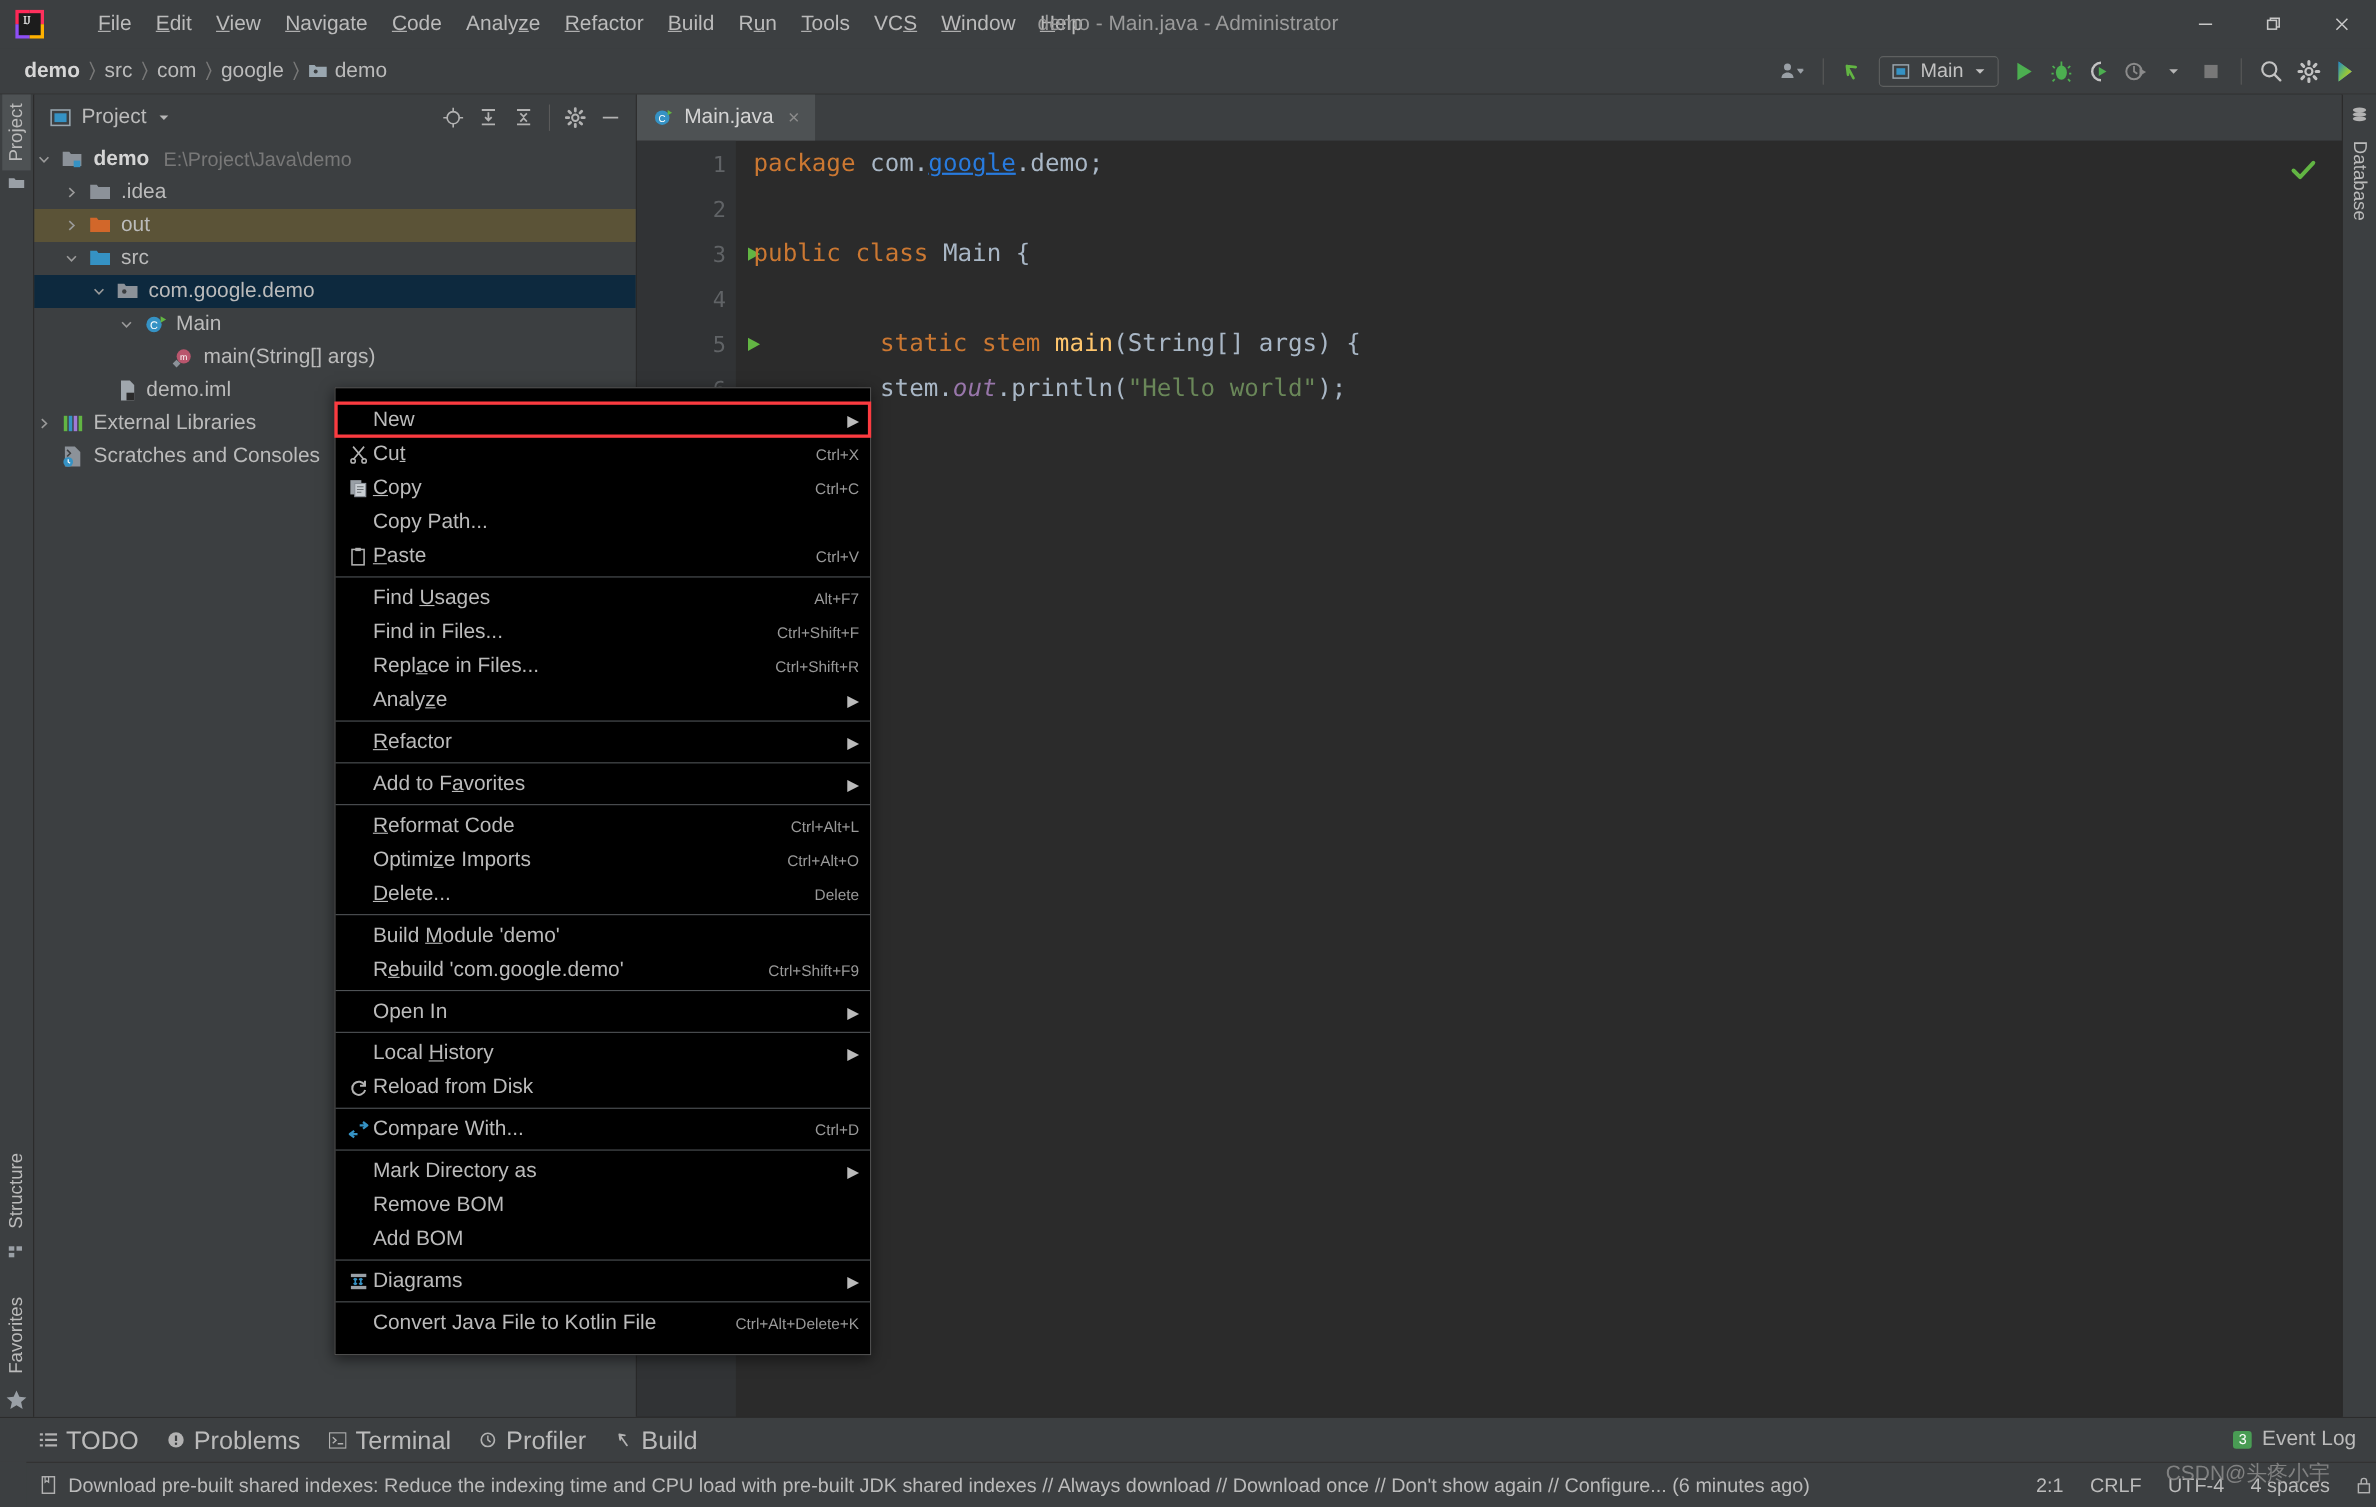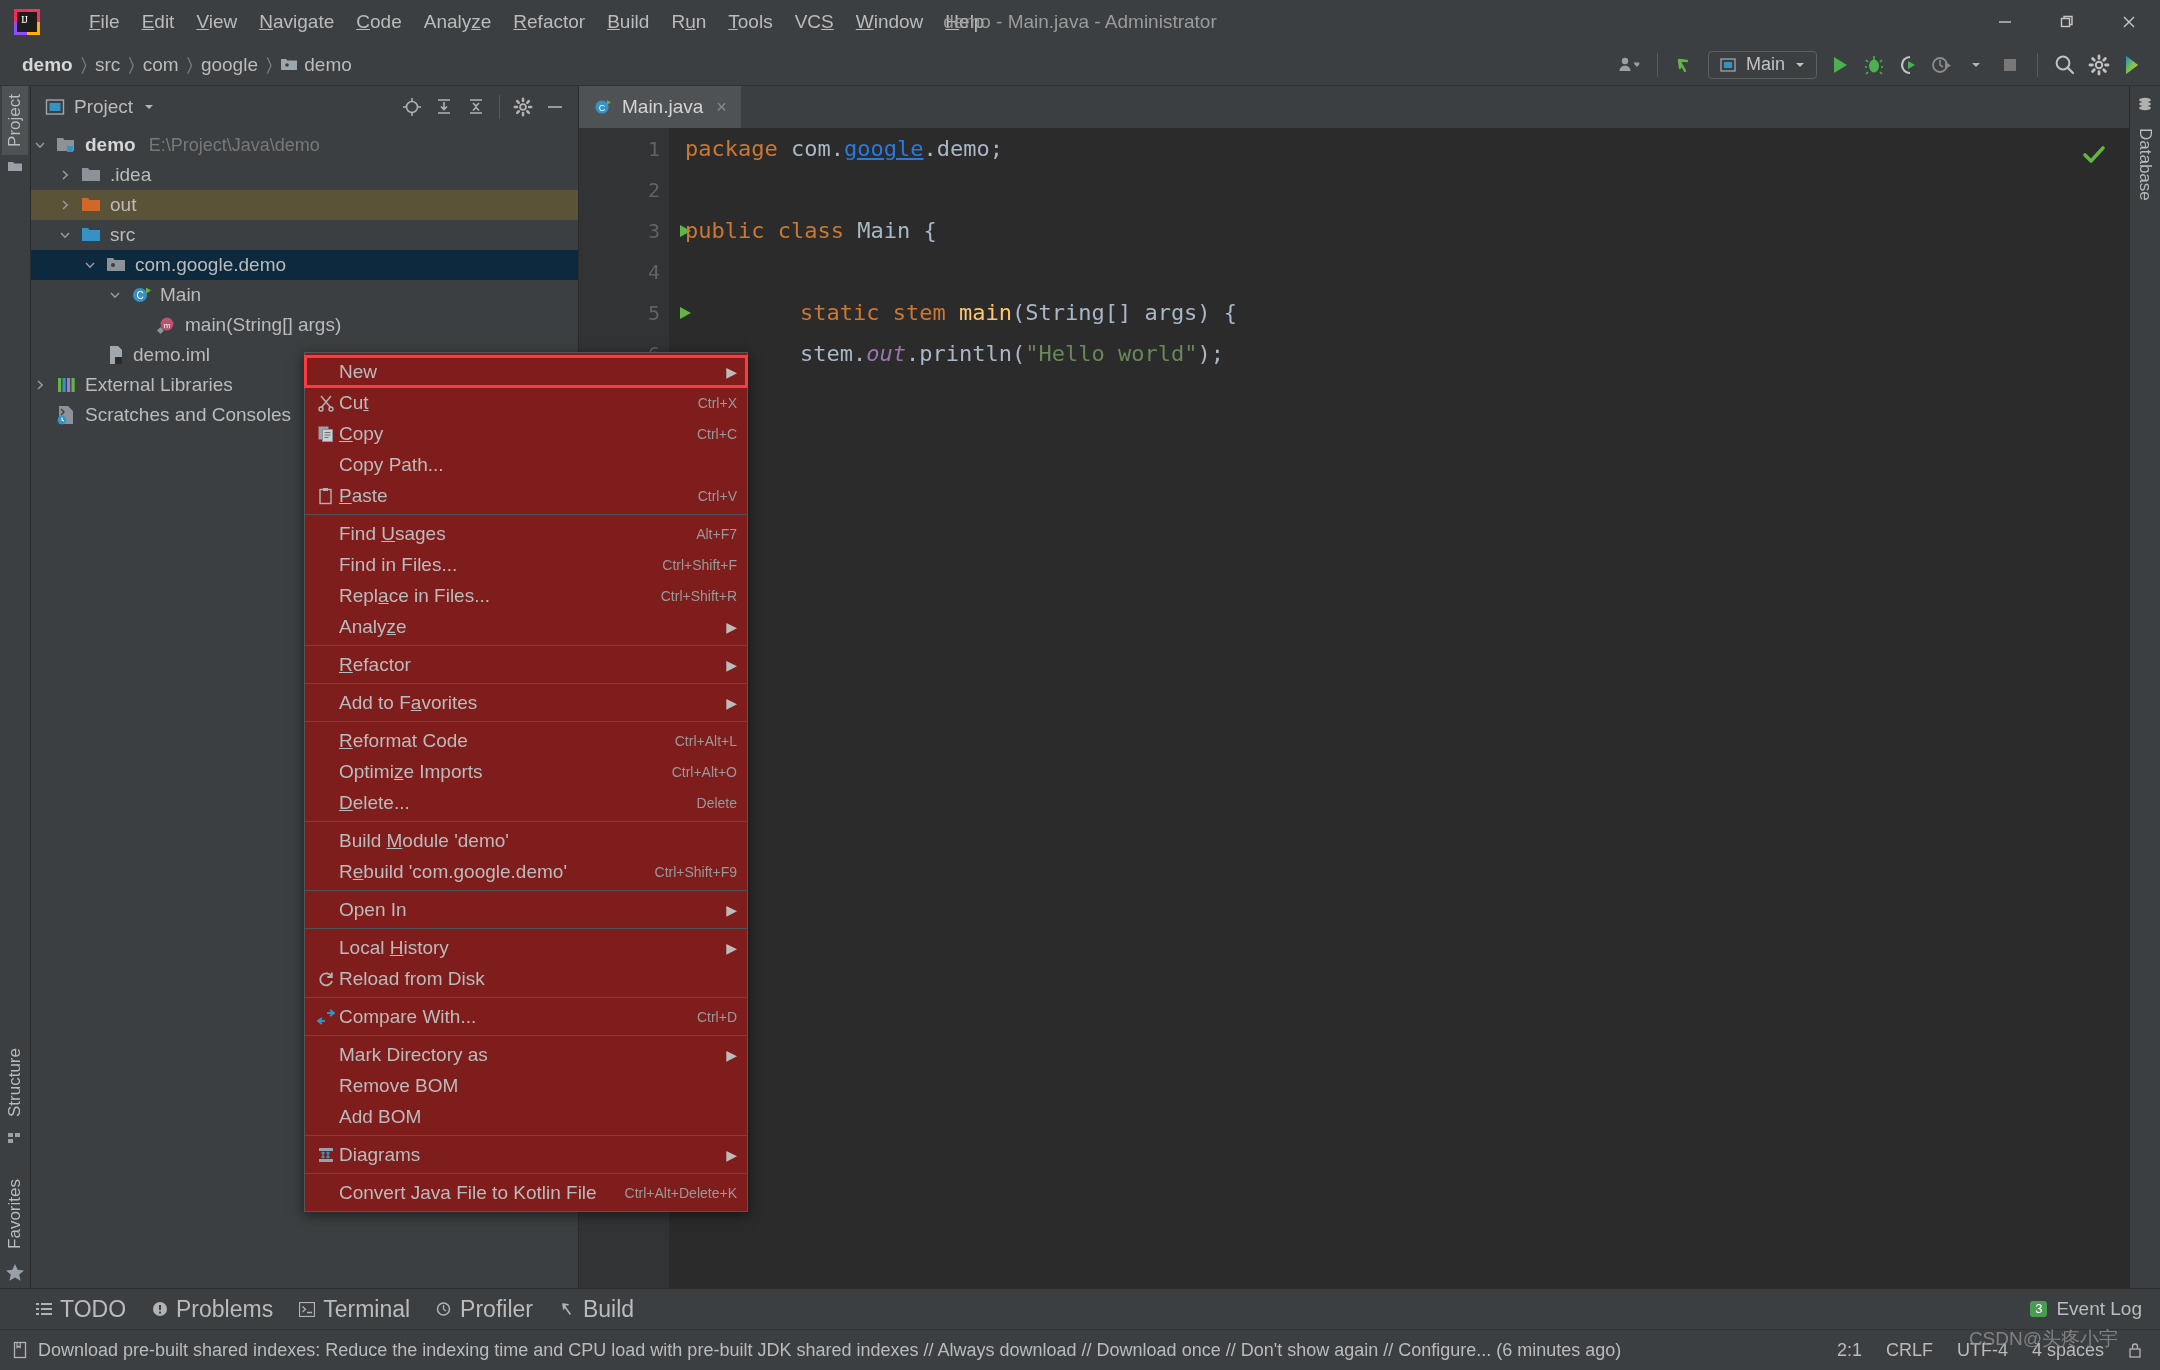--- a/index.html
+++ b/index.html
@@ -92,41 +92,41 @@
   .kw{color:#cc7832;}
   .pl{color:#a9b7c6;}
   .cls{color:#a9b7c6;}
   .mth{color:#ffc66d;}
   .str{color:#6a8759;}
   .fld{color:#9876aa;font-style:italic;}
   .lnk{color:#287bde;text-decoration:underline;}
   .checkmark{position:absolute;right:22px;top:14px;color:#62b543;font-size:24px;}
 
   
-  .ctxmenu{position:absolute;left:304px;top:266px;width:444px;background:#7f1d1d;
+  .ctxmenu{position:absolute;left:304px;top:266px;width:488px;background:#000000;
            border:1px solid #565656;box-shadow:0 3px 12px rgba(0,0,0,.55);z-index:50;
-           padding:3px 0;box-sizing:border-box;}
+           padding:13px 0;box-sizing:border-box;}
   .mrow{height:31px;display:flex;align-items:center;padding:0 10px 0 8px;color:#bbbbbb;font-size:19px;
         position:relative;box-sizing:border-box;}
   .mrow .ic{width:26px;flex:0 0 26px;display:flex;align-items:center;justify-content:center;}
   .mrow .lbl{flex:1;white-space:nowrap;}
   .mrow .lbl u{text-decoration:underline;}
   .mrow .acc{color:#999999;font-size:14px;margin-left:16px;white-space:nowrap;}
   .mrow .sub{color:#bbbbbb;font-size:14px;margin-left:14px;}
   .msep{height:1px;background:#4f5356;margin:3px 0;}
   .mrow.highlight{outline:3px solid #fb3b40;outline-offset:-2px;}
 
   
   .bottombar{height:40px;flex:0 0 40px;background:#3c3f41;border-top:1px solid #2b2b2b;
              display:flex;align-items:center;padding-left:36px;}
   .bbi{display:flex;align-items:center;gap:8px;color:#bbbbbb;font-size:23px;margin-right:26px;}
   .bb-right{margin-left:auto;display:flex;align-items:center;gap:9px;padding-right:18px;}
   .evbadge{background:#499c54;color:#fff;font-size:13px;border-radius:3px;padding:1px 5px;line-height:14px;}
   .statusbar{height:40px;flex:0 0 40px;background:#3c3f41;display:flex;align-items:center;
-             padding:0 18px 0 12px;border-top:1px solid #323232;}
+             padding:0 4px 0 12px;border-top:1px solid #323232;margin-left:24px;}
   .statusmsg{display:flex;align-items:center;gap:10px;color:#bbbbbb;font-size:18px;white-space:nowrap;overflow:hidden;}
   .status-right{margin-left:auto;display:flex;align-items:center;gap:24px;color:#bbbbbb;font-size:18px;white-space:nowrap;}
   .watermark{position:absolute;right:42px;bottom:18px;color:#8d8d8d;font-size:19px;opacity:.85;pointer-events:none;}
 
   svg{display:block;}
 </style>
 </head>
 <body>
 
 <div class="app">

